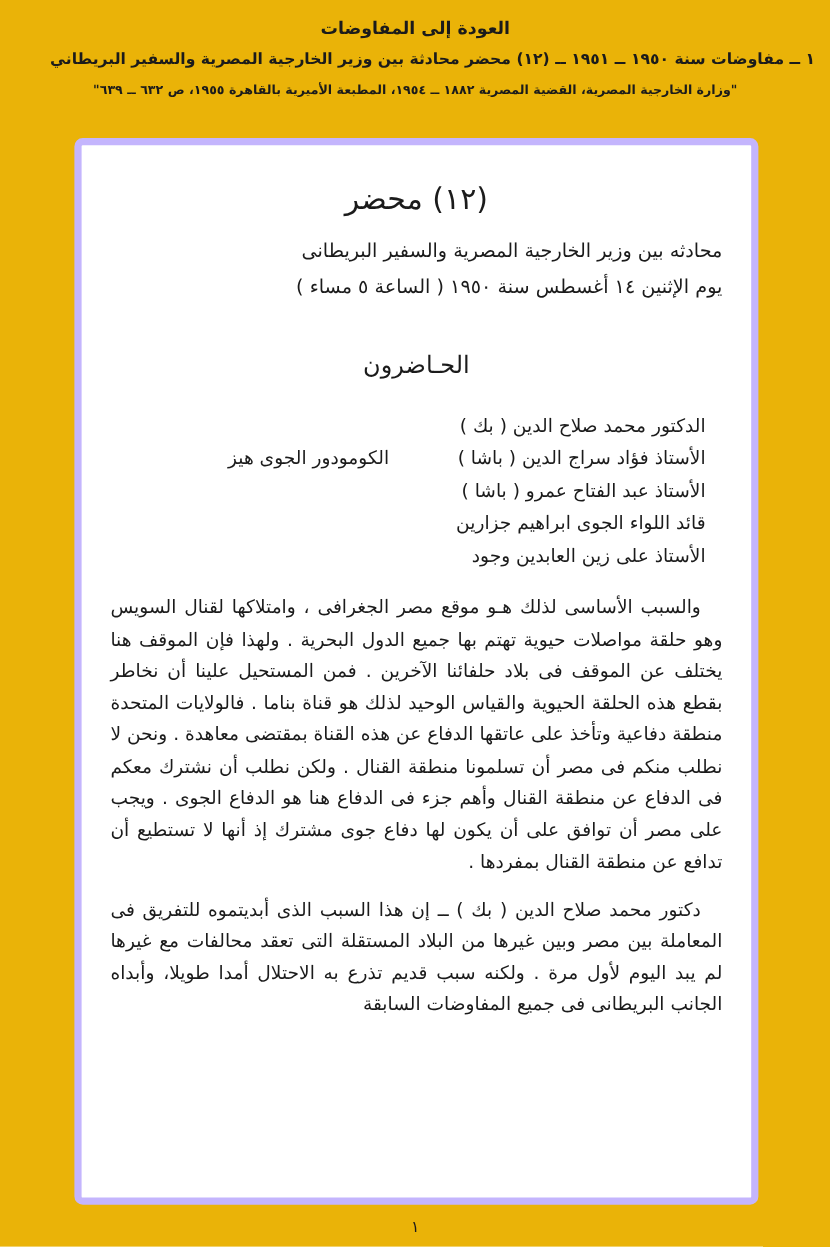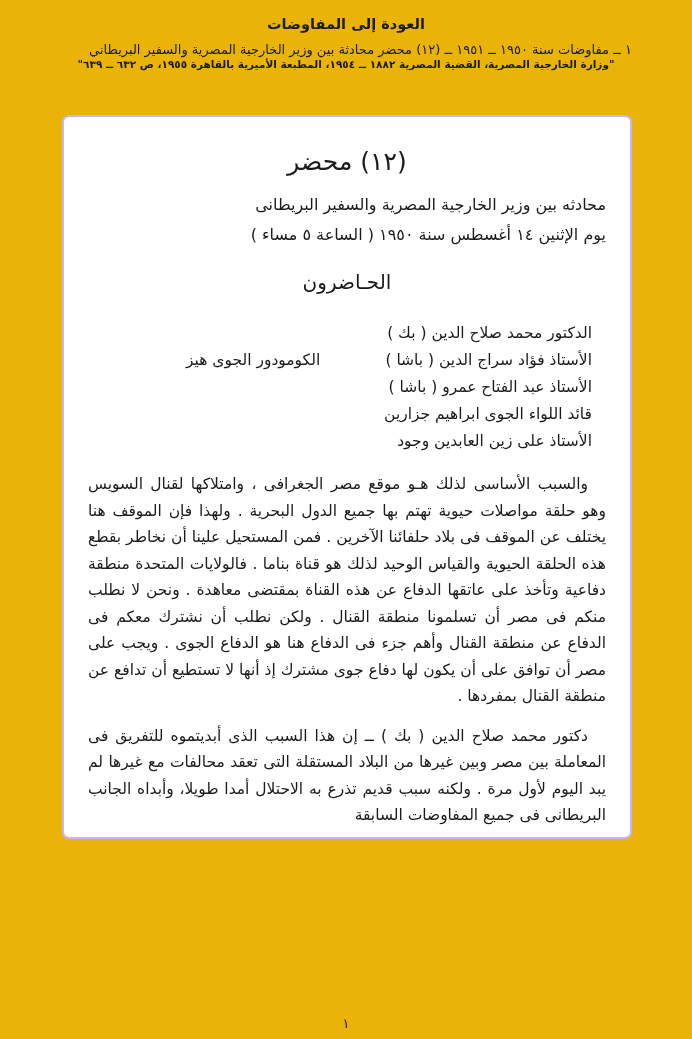--- a/index.html
+++ b/index.html
@@ -25,58 +25,58 @@
     right: 0;
     text-align: center;
   }
   .top-title {
     font-size: 14.5px;
     font-weight: bold;
     margin-bottom: 10px;
   }
   .top-subtitle {
     font-size: 13px;
-    font-weight: normal;
+    font-weight: bold;
     white-space: nowrap;
-    margin-bottom: 1px;
+    margin-bottom: 12px;
     padding-left: 29px;
   }
   .top-citation {
     font-size: 10.5px;
     font-weight: bold;
     white-space: nowrap;
   }
   
   .doc-frame {
     position: absolute;
     top: 115px;
     left: 62px;
     width: 570px;
-    height: 724px;
-    border: 2px solid #c4b5fd;
+    height: 889px;
+    border: 6px solid #c4b5fd;
     border-radius: 7px;
     box-sizing: border-box;
     padding: 26px 24px 0 24px;
     background: #ffffff;
   }
   .doc-title {
     text-align: center;
     font-size: 25px;
     margin-top: 4px;
     margin-bottom: 14px;
   }
   .doc-subtitle {
     text-align: right;
     font-size: 16px;
     line-height: 30px;
   }
   .attendees-heading {
     text-align: center;
     font-size: 20px;
-    margin-top: 20px;
+    margin-top: 38px;
     margin-bottom: 26px;
   }
   .attendees {
     padding-right: 14px;
     padding-left: 6px;
   }
   .attendee-row {
     display: flex;
     justify-content: space-between;
     align-items: baseline;

